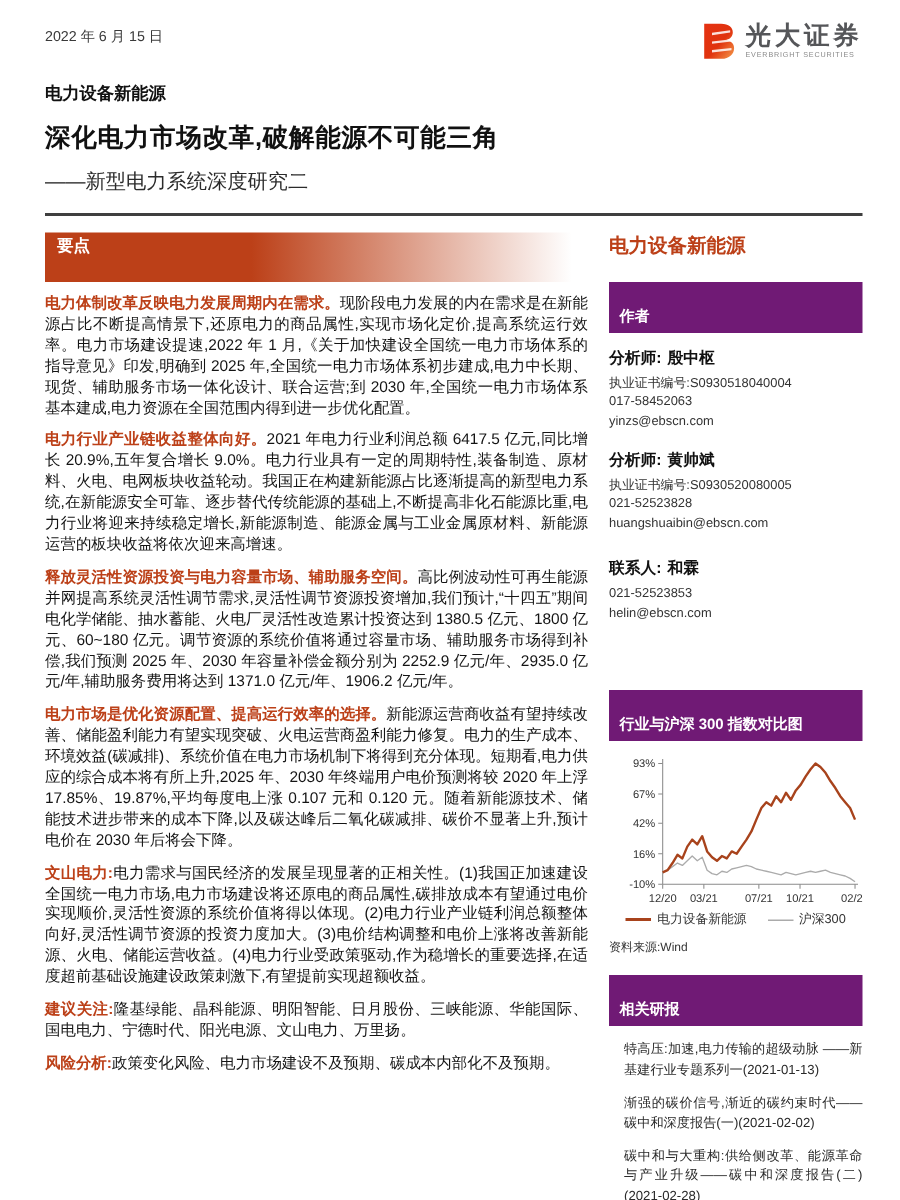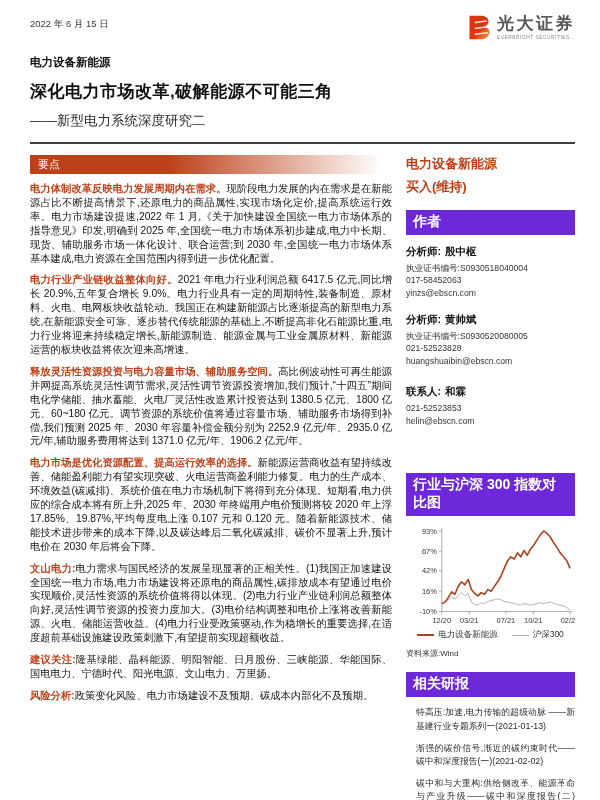--- a/index.html
+++ b/index.html
@@ -18,29 +18,29 @@
   .title { margin-top:10px; font-size:17px; font-weight:bold; color:#111; letter-spacing:0.5px; }
   .subtitle { margin-top:9px; font-size:13.5px; color:#2b2b2b; }
   .rule { margin-top:12px; border-top:2.5px solid #3f3f3f; }
 
   
   .columns { display:flex; gap:14px; margin-top:11px; }
   .main { width:362px; flex:none; }
   .sidebar { flex:1; min-width:0; }
 
   
-  .badge-grad { height:19px; line-height:19px; background:linear-gradient(90deg,#BC4018 0%,#BC4018 38%,#ffffff 97%);
-    color:#fff; font-size:11px; font-weight:normal; padding-left:8px; }
+  .badge-grad { height:33px; line-height:19px; background:linear-gradient(90deg,#BC4018 0%,#BC4018 38%,#ffffff 97%);
+    color:#fff; font-size:11px; font-weight:bold; padding-left:8px; }
   .para { margin-top:8px; font-size:10.3px; line-height:13.9px; text-align:justify; color:#141414; }
   .para .lead { color:#BC4018; font-weight:bold; }
 
   
   .sector { font-size:13px; font-weight:bold; color:#BC4018; line-height:1.45; }
   .rating { font-size:13px; font-weight:bold; color:#BC4018; margin-top:4px; }
-  .badge-solid { margin-top:14px; background:#6d28d9; color:#fff; font-size:14px; font-weight:bold; padding:3px 7px 4px 7px; }
+  .badge-solid { margin-top:14px; background:#701a75; color:#fff; font-size:10px; font-weight:bold; padding:16px 7px 4px 7px; }
   .person { margin-top:10px; }
   .person + .person { margin-top:14px; }
   .person-name { font-size:10.5px; font-weight:bold; color:#111; margin-bottom:3px; }
   .person-name .pname { margin-left:4px; }
   .person-line { font-size:8.6px; color:#333; line-height:12.4px; }
   .chart-badge { margin-top:46px; }
   .chart { margin-top:8px; }
   .chart svg { display:block; width:100%; height:auto; }
   .legend { display:flex; justify-content:center; gap:14px; margin-top:2px; font-size:8.5px; color:#333; align-items:center; }
   .legend-item { display:flex; align-items:center; gap:4px; }
@@ -95,21 +95,20 @@
       <p class="para"><span class="lead">电力行业产业链收益整体向好。</span><span>2021 年电力行业利润总额 6417.5 亿元,同比增长 20.9%,五年复合增长 9.0%。电力行业具有一定的周期特性,装备制造、原材料、火电、电网板块收益轮动。我国正在构建新能源占比逐渐提高的新型电力系统,在新能源安全可靠、逐步替代传统能源的基础上,不断提高非化石能源比重,电力行业将迎来持续稳定增长,新能源制造、能源金属与工业金属原材料、新能源运营的板块收益将依次迎来高增速。</span></p>
       <p class="para"><span class="lead">释放灵活性资源投资与电力容量市场、辅助服务空间。</span><span>高比例波动性可再生能源并网提高系统灵活性调节需求,灵活性调节资源投资增加,我们预计,“十四五”期间电化学储能、抽水蓄能、火电厂灵活性改造累计投资达到 1380.5 亿元、1800 亿元、60~180 亿元。调节资源的系统价值将通过容量市场、辅助服务市场得到补偿,我们预测 2025 年、2030 年容量补偿金额分别为 2252.9 亿元/年、2935.0 亿元/年,辅助服务费用将达到 1371.0 亿元/年、1906.2 亿元/年。</span></p>
       <p class="para"><span class="lead">电力市场是优化资源配置、提高运行效率的选择。</span><span>新能源运营商收益有望持续改善、储能盈利能力有望实现突破、火电运营商盈利能力修复。电力的生产成本、环境效益(碳减排)、系统价值在电力市场机制下将得到充分体现。短期看,电力供应的综合成本将有所上升,2025 年、2030 年终端用户电价预测将较 2020 年上浮 17.85%、19.87%,平均每度电上涨 0.107 元和 0.120 元。随着新能源技术、储能技术进步带来的成本下降,以及碳达峰后二氧化碳减排、碳价不显著上升,预计电价在 2030 年后将会下降。</span></p>
       <p class="para"><span class="lead">文山电力:</span><span>电力需求与国民经济的发展呈现显著的正相关性。(1)我国正加速建设全国统一电力市场,电力市场建设将还原电的商品属性,碳排放成本有望通过电价实现顺价,灵活性资源的系统价值将得以体现。(2)电力行业产业链利润总额整体向好,灵活性调节资源的投资力度加大。(3)电价结构调整和电价上涨将改善新能源、火电、储能运营收益。(4)电力行业受政策驱动,作为稳增长的重要选择,在适度超前基础设施建设政策刺激下,有望提前实现超额收益。</span></p>
       <p class="para"><span class="lead">建议关注:</span><span>隆基绿能、晶科能源、明阳智能、日月股份、三峡能源、华能国际、国电电力、宁德时代、阳光电源、文山电力、万里扬。</span></p>
       <p class="para"><span class="lead">风险分析:</span><span>政策变化风险、电力市场建设不及预期、碳成本内部化不及预期。</span></p>
     </div>
 
     <div class="sidebar">
       <div class="sector">电力设备新能源</div>
-      <div class="rating">买入(维持)</div>
 
       <div class="badge-solid">
         <span>作者</span>
       </div>
 
       <div class="person">
         <div class="person-name"><span>分析师:</span><span class="pname">殷中枢</span></div>
         <div class="person-line">执业证书编号:S0930518040004</div>
         <div class="person-line">017-58452063</div>
         <div class="person-line">yinzs@ebscn.com</div>

